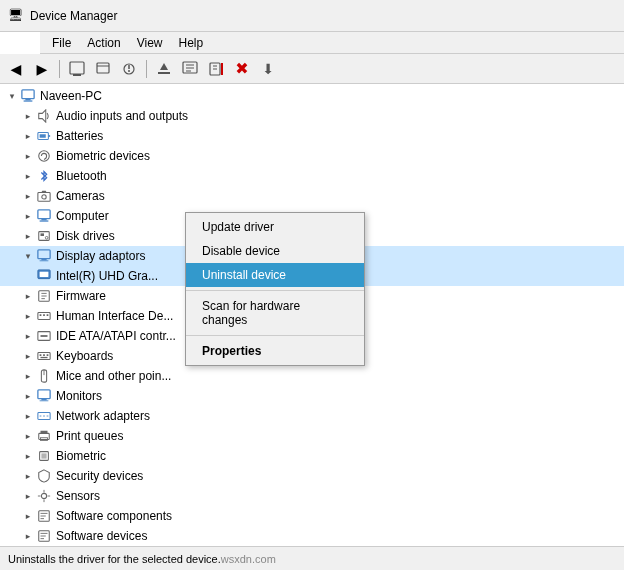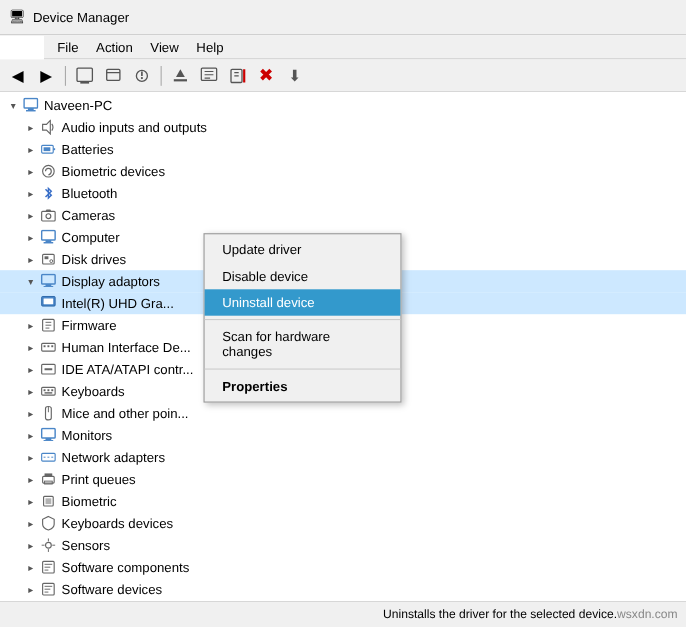--- a/index.html
+++ b/index.html
@@ -135,21 +135,21 @@
 
     
     .status-bar {
       background: #f0f0f0;
       border-top: 1px solid #ccc;
       height: 24px;
       display: flex;
       align-items: center;
       padding: 0 8px;
       font-size: 11px;
-      justify-content: flex-end;
+      justify-content: flex-start;
     }
 
     
     .context-menu {
       position: absolute;
       top: 128px;
       left: 185px;
       background: #f0f0f0;
       border: 1px solid #999;
       box-shadow: 2px 2px 6px rgba(0,0,0,0.25);
@@ -454,21 +454,21 @@
           </span>
           <span class="item-label">Biometric</span>
         </div>
         <div class="tree-item indent-1">
           <span class="expand-icon">▸</span>
           <span class="item-icon">
             <svg width="14" height="14" viewBox="0 0 16 16">
               <path d="M8 1 L14 4 L14 9 Q14 13 8 15 Q2 13 2 9 L2 4 Z" fill="none" stroke="#666" stroke-width="1.2"></path>
             </svg>
           </span>
-          <span class="item-label">Keyboards devices</span>
+          <span class="item-label">Security devices</span>
         </div>
         <div class="tree-item indent-1">
           <span class="expand-icon">▸</span>
           <span class="item-icon">
             <svg width="14" height="14" viewBox="0 0 16 16">
               <circle cx="8" cy="8" r="3" fill="none" stroke="#666" stroke-width="1.2"></circle>
               <line x1="8" y1="1" x2="8" y2="4" stroke="#666" stroke-width="1"></line>
               <line x1="8" y1="12" x2="8" y2="15" stroke="#666" stroke-width="1"></line>
               <line x1="1" y1="8" x2="4" y2="8" stroke="#666" stroke-width="1"></line>
               <line x1="12" y1="8" x2="15" y2="8" stroke="#666" stroke-width="1"></line>

